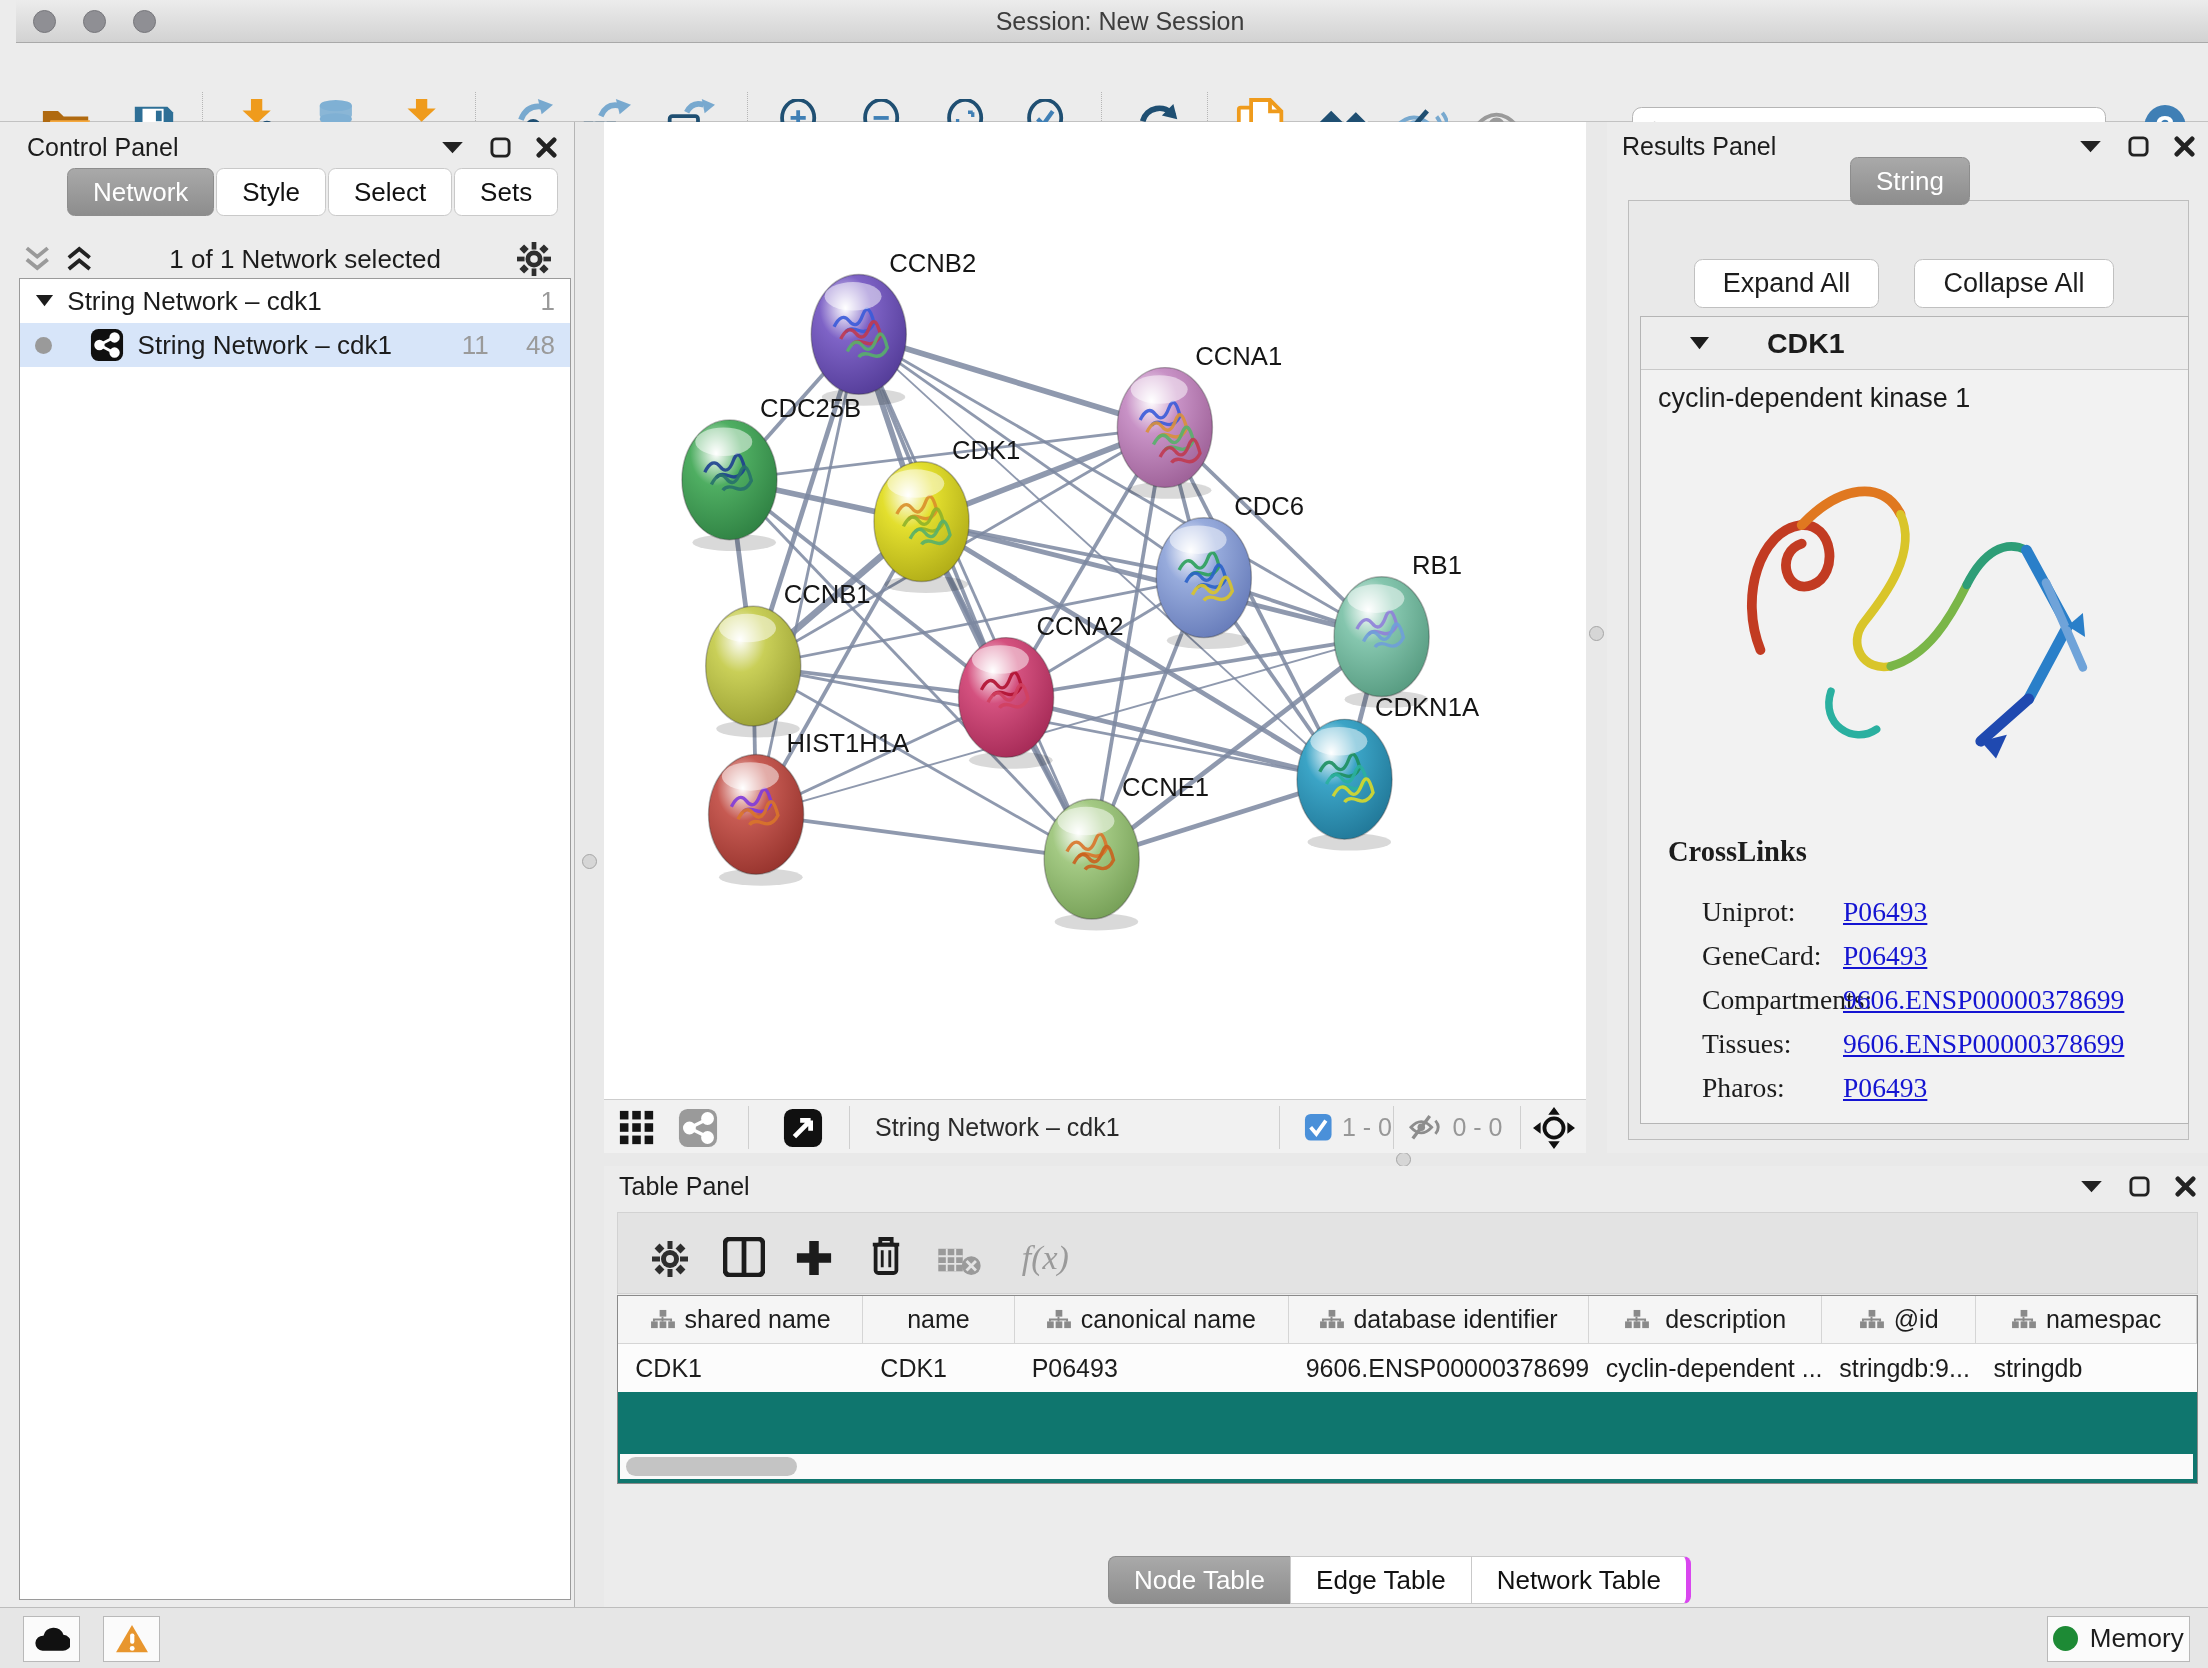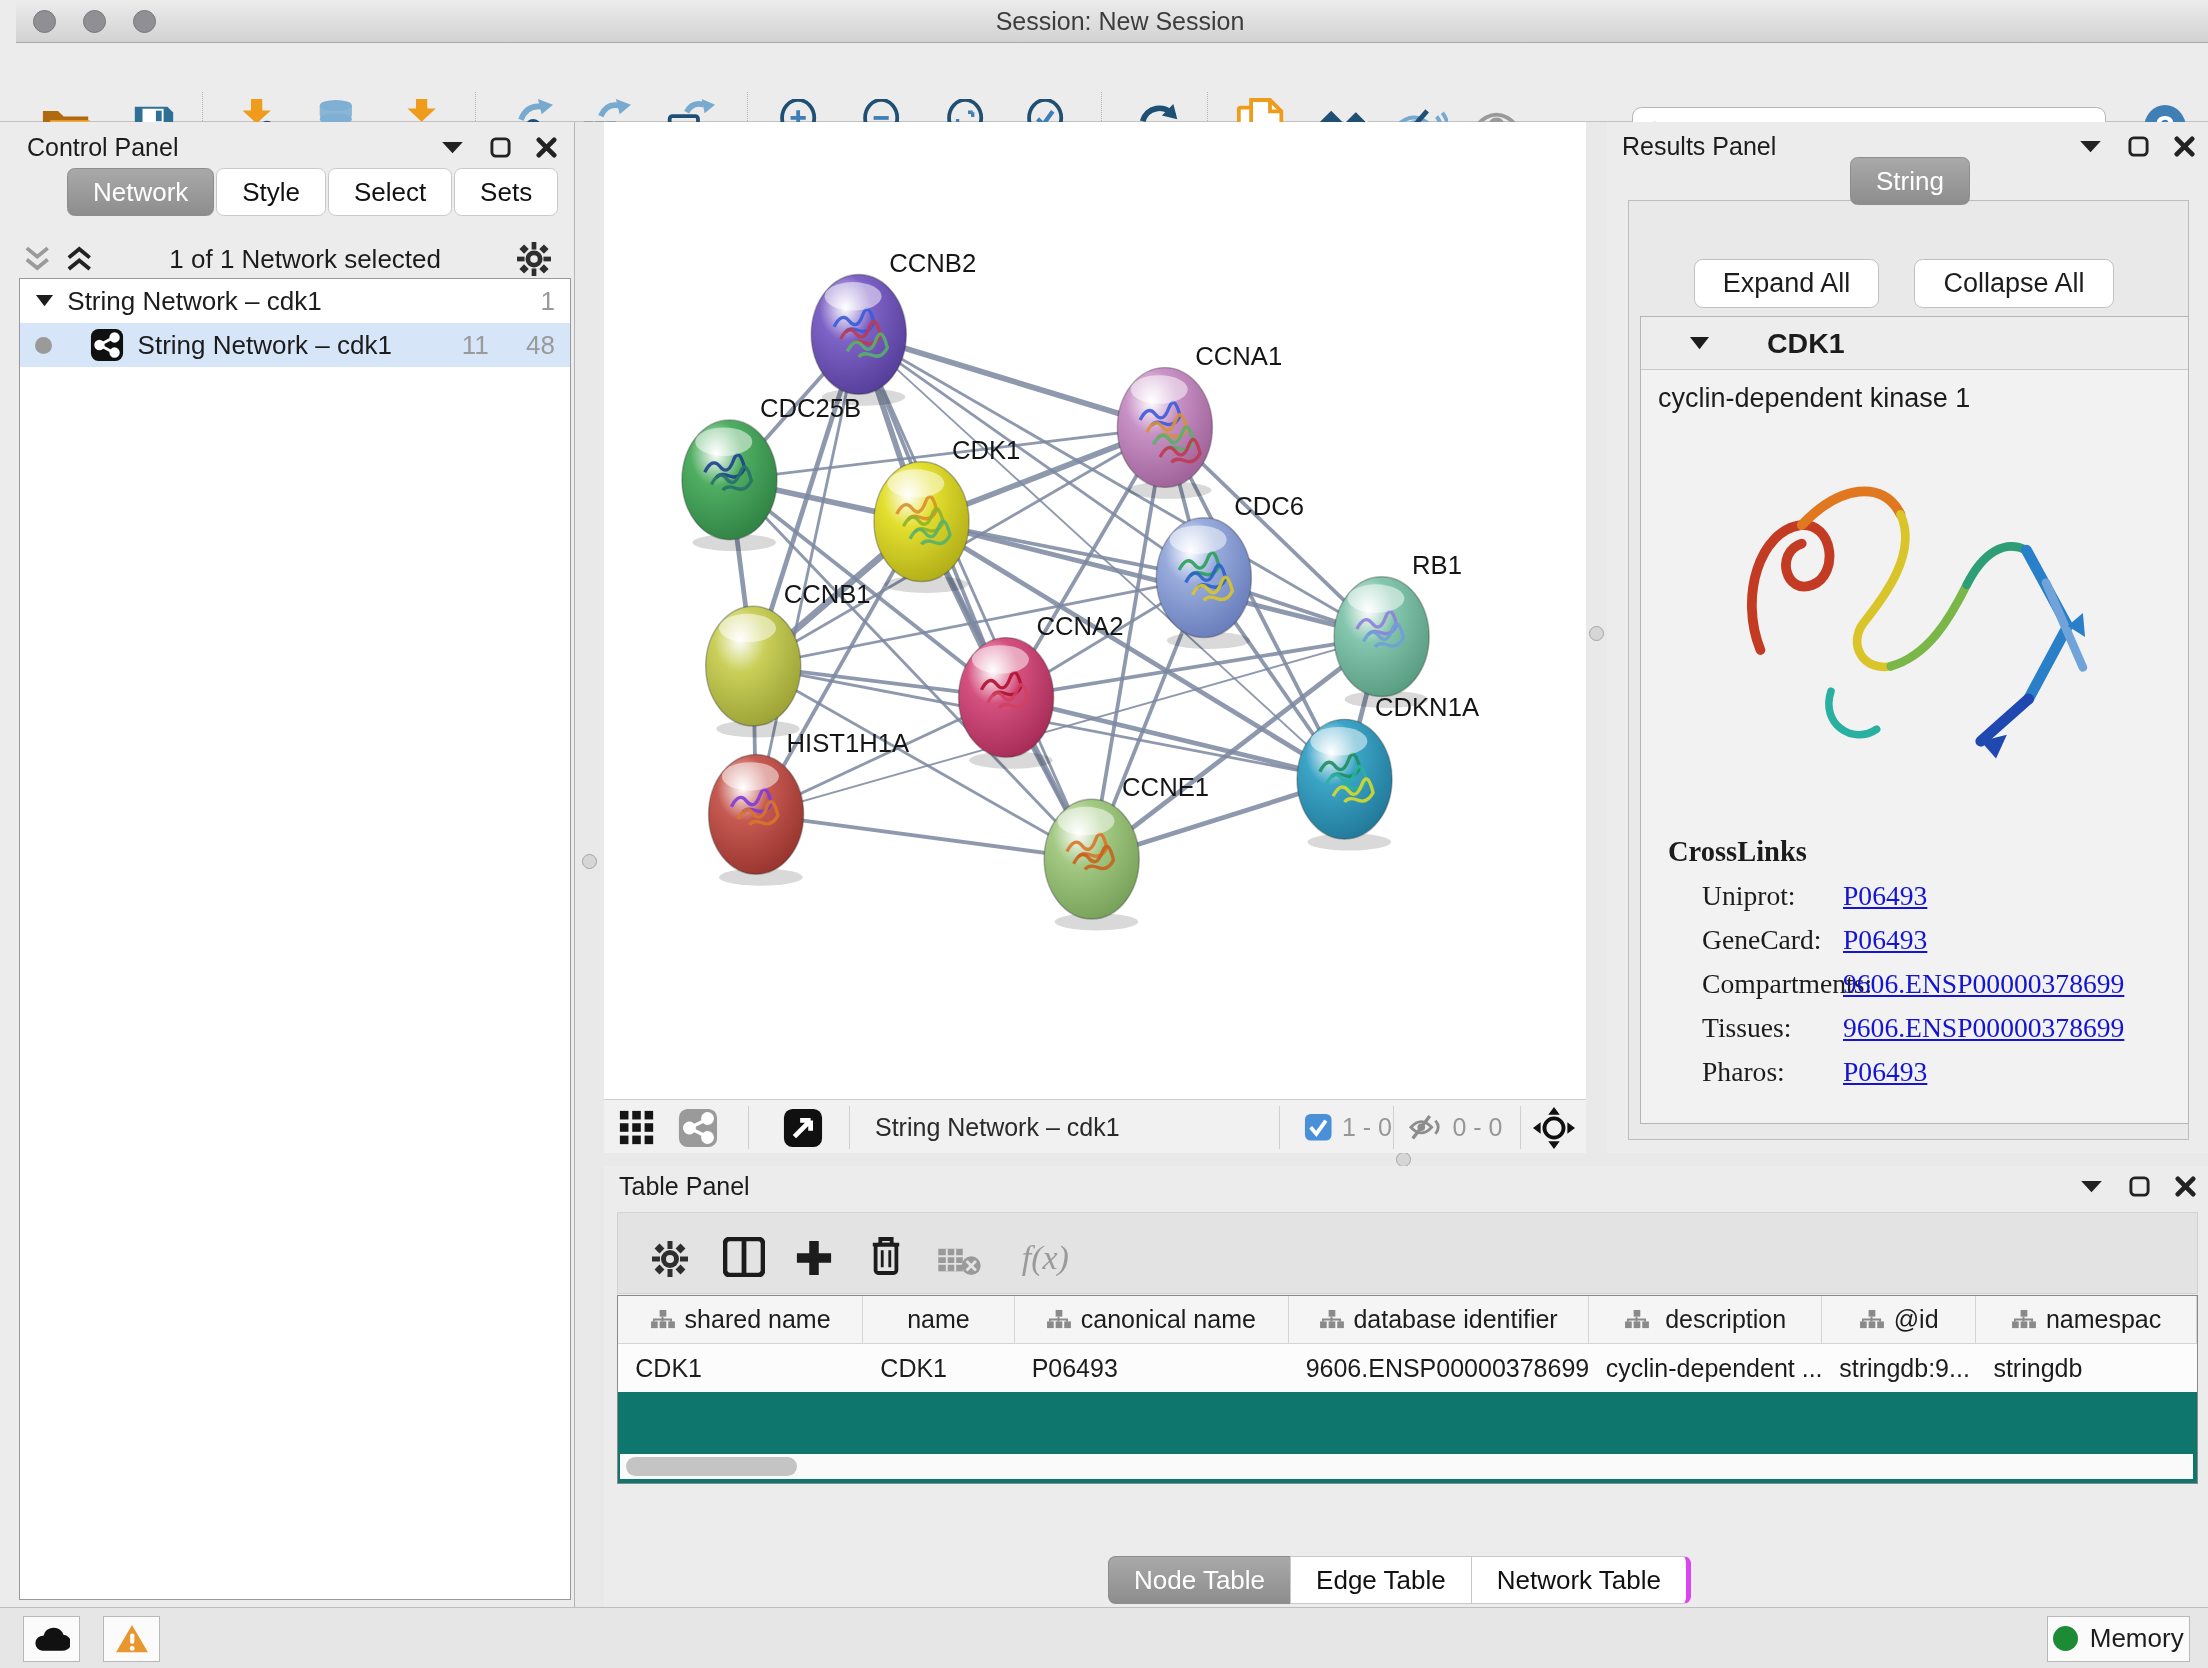--- a/index.html
+++ b/index.html
@@ -57,21 +57,21 @@
   .results-panel{position:absolute;left:1607px;top:122px;width:601px;height:1031px;background:#ececec}
   .rp-header{position:absolute;left:15px;top:9.5px;right:13.3px;display:flex;align-items:center}
   .rp-box{position:absolute;left:21px;top:78px;width:561px;height:940px;background:#e9e9e9;border:1.9px solid #bdbdbd}
   .rp-tab{position:absolute;left:243px;top:35px;z-index:2}
   .rp-btn{position:absolute;top:137px;height:49px;background:#fff;border:1.9px solid #c0c0c0;border-radius:8.6px;font-size:27px;display:flex;align-items:center;justify-content:center}
   .rp-card{position:absolute;left:33px;top:194px;width:549px;height:808px;background:#f2f2f2;border:1.9px solid #b5b5b5}
   .card-head{height:53px;display:flex;align-items:center;gap:57px;padding-left:48px;border-bottom:1.9px solid #c9c9c9;background:#ededed}
   .card-head .nm{font-size:28.5px;font-weight:bold}
   .card-desc{font-size:27px;padding:13.3px 0 0 17px}
   .xl-title{position:absolute;left:27px;top:519px;font-family:"Liberation Serif",serif;font-weight:bold;font-size:28.5px}
-  .xl-list{position:absolute;left:0;top:557px;width:100%}
+  .xl-list{position:absolute;left:0;top:573px;width:100%}
   .xl-row{display:flex;height:44px;align-items:center;font-family:"Liberation Serif",serif;font-size:27.6px}
   .xl-label{margin-left:61px;width:141px}
   .xl-value{margin-left:0;color:#1414d2;text-decoration:underline;cursor:pointer}
   .xl-row:nth-child(3) .xl-label, .xl-row:nth-child(4) .xl-label{width:141px}
 
   
   .table-panel{position:absolute;left:604px;top:1166px;width:1605px;height:441px;background:#ececec}
   .tp-header{position:absolute;left:15px;top:5.7px;right:13.3px;display:flex;}
   .tp-toolbar{position:absolute;left:13.3px;top:46px;width:1581px;height:82px;background:#e3e3e3;border:1px solid #d2d2d2}
   .tp-icon{position:absolute;top:15px;width:49px;height:49px;display:flex;align-items:flex-end;justify-content:center}

